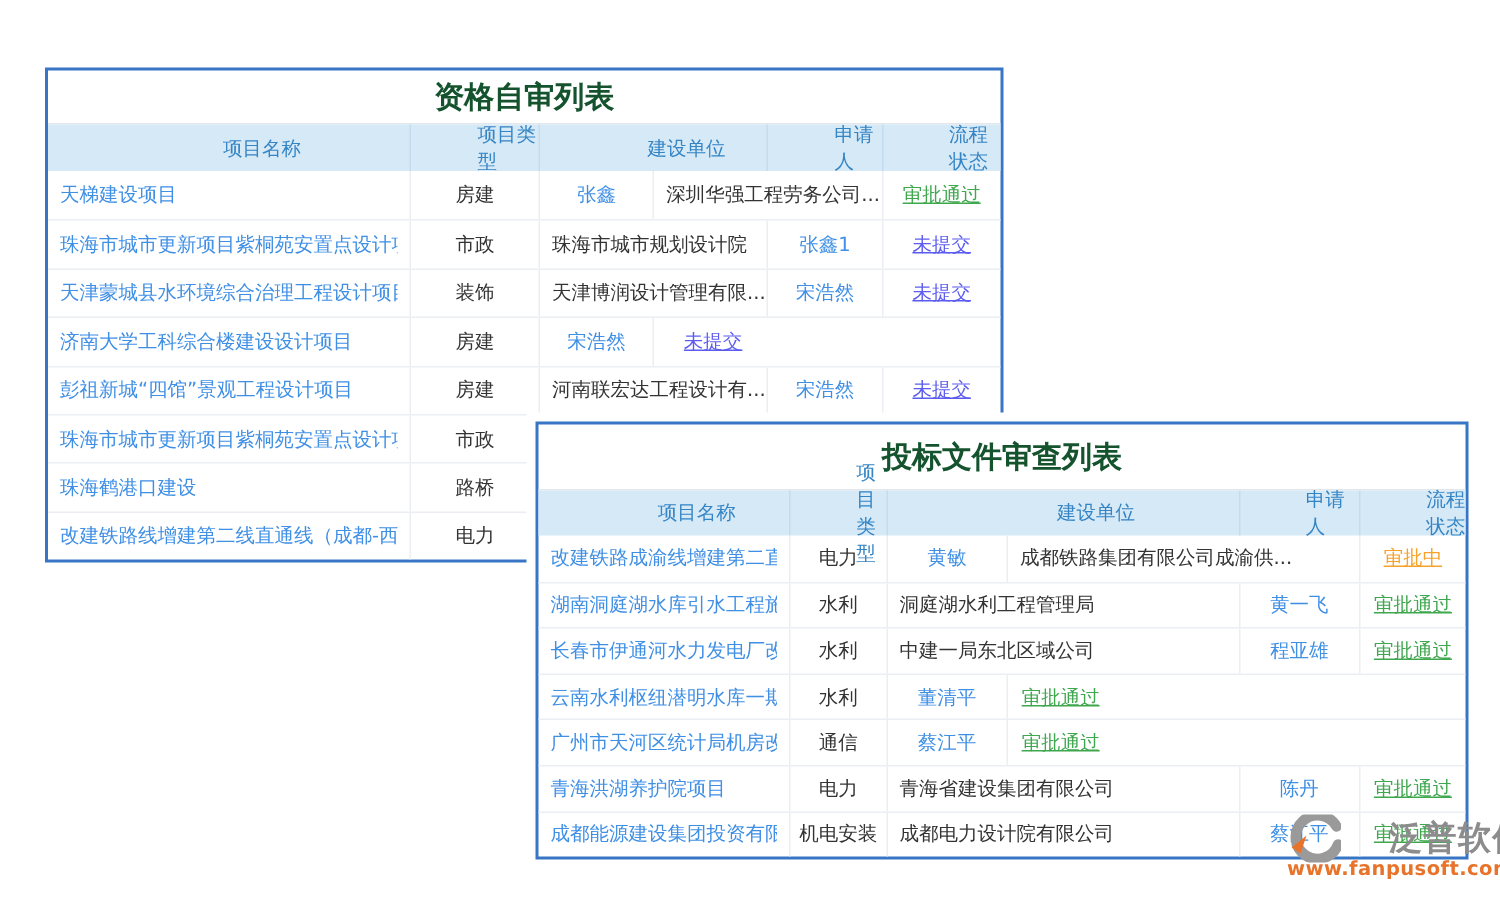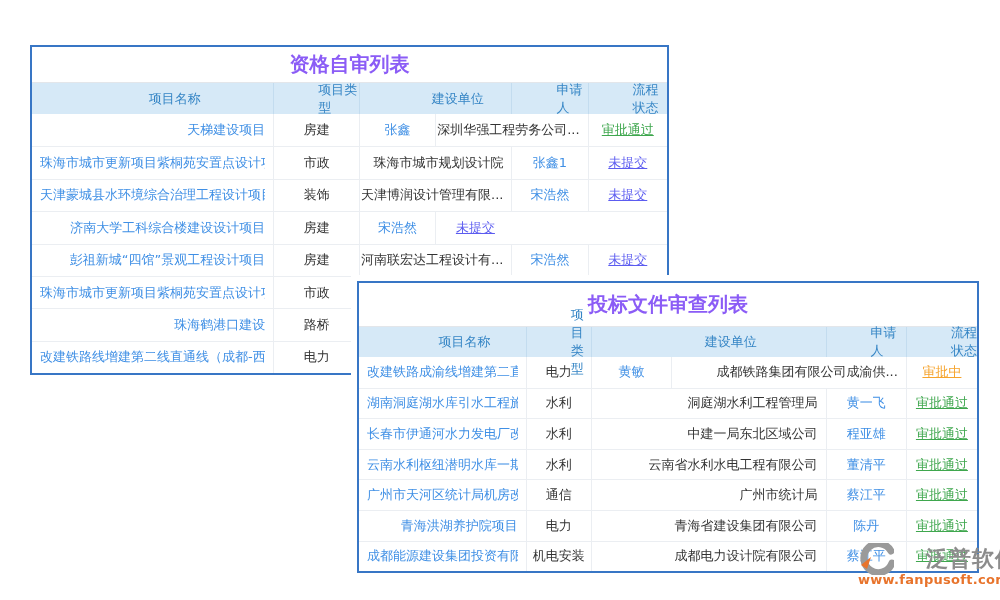--- a/index.html
+++ b/index.html
@@ -8,40 +8,40 @@
 
   .panel { position: absolute; background: #fff; }
   .panel-1 { left: 30px; top: 45px; width: 639px; z-index: 1; }
   .panel-2 { left: 351px; top: 275px; padding: 6px; z-index: 10; }
   .panel-2 .tbl { width: 622px; }
 
   .tbl { border: 2px solid #3876c5; background: #fff; }
 
   .tbl-title {
     display: flex; align-items: center; justify-content: center;
-    font-size: 20px; font-weight: bold; color: #8b5cf6;
+    font-size: 20px; font-weight: bold; color: #14532d;
     border-bottom: 1px solid #e3e6ea;
   }
   .panel-1 .tbl-title { height: 36px; }
   .panel-2 .tbl-title { height: 44px; }
 
   .tbl-header { display: flex; background: #d6e9f7; color: #3585c5; font-size: 13px; }
   .panel-1 .tbl-header { height: 31px; }
   .panel-2 .tbl-header { height: 30px; }
   .hc { display: flex; align-items: center; justify-content: center; padding-left: 44px; }
   .hc + .hc { border-left: 1px solid #c3dcef; }
 
   .tr { display: flex; font-size: 13px; color: #333; }
   .tr + .tr { border-top: 1px solid #ebeef2; }
   .panel-1 .tr { height: 32.4px; }
   .panel-2 .tr { height: 30.6px; }
 
   .td { display: flex; align-items: center; justify-content: center; overflow: hidden; white-space: nowrap; }
   .td + .td { border-left: 1px solid #ebeef2; }
-  .td.cn, .td.cu { justify-content: flex-end; padding: 0 8px; }
+  .td.cn, .td.cu { justify-content: flex-start; padding: 0 8px; }
 
   
   .panel-1 .cn { width: 38%; }
   .panel-1 .ct { width: 13.5%; }
   .panel-1 .cu { width: 24%; }
   .panel-1 .ca { width: 12%; }
   .panel-1 .cs { width: 12.5%; }
   
   .panel-2 .cn { width: 27%; }
   .panel-2 .ct { width: 10.5%; }
@@ -243,35 +243,33 @@
         <div class="td cs">
             <a class="st s-green">审批通过</a>
           </div>
       </div>
 
       <div class="tr">
         <div class="td cn">
             <a class="lnk">云南水利枢纽潜明水库一期工程施工标</a>
           </div>
         <div class="td ct">水利</div>
-        <div class="td cu">云南省水利水电工程有限公司</div>
         <div class="td ca">
             <a class="lnk">董清平</a>
           </div>
         <div class="td cs">
             <a class="st s-green">审批通过</a>
           </div>
       </div>
 
       <div class="tr">
         <div class="td cn">
             <a class="lnk">广州市天河区统计局机房改造项目</a>
           </div>
         <div class="td ct">通信</div>
-        <div class="td cu">广州市统计局</div>
         <div class="td ca">
             <a class="lnk">蔡江平</a>
           </div>
         <div class="td cs">
             <a class="st s-green">审批通过</a>
           </div>
       </div>
 
       <div class="tr">
         <div class="td cn">

